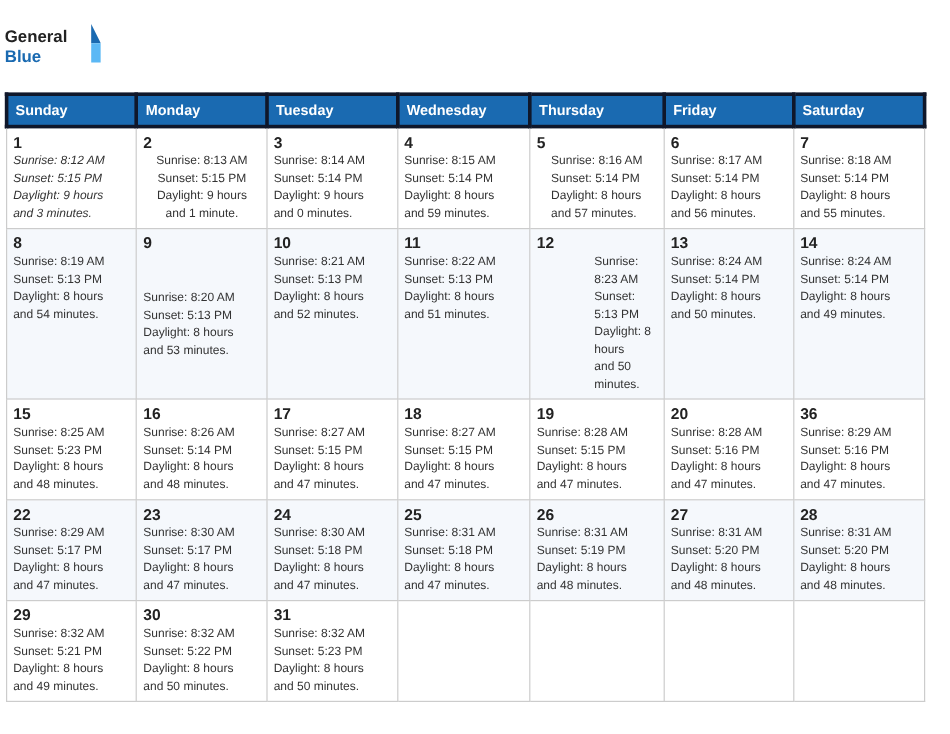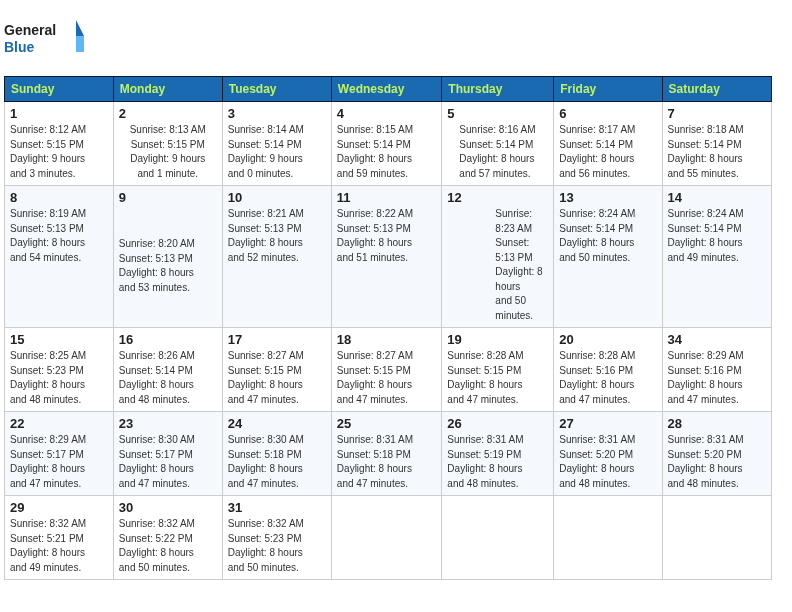--- a/index.html
+++ b/index.html
@@ -41,26 +41,26 @@
       color: #444;
       margin-top: 2px;
     }
     .calendar {
       width: 100%;
       border-collapse: collapse;
       font-size: 10.5px;
     }
     .calendar thead tr th {
       background: #1a6ab1;
-      color: #bef264;
+      color: #ffffff;
       font-size: 12px;
       font-weight: bold;
       padding: 5px 6px;
       text-align: left;
-      border: 1px solid #0f172a;
+      border: 3px solid #0f172a;
     }
     .calendar tbody tr td {
       border: 1px solid #ccc;
       vertical-align: top;
       padding: 4px 5px;
       width: 113px;
       min-height: 80px;
       background: #fff;
     }
     .calendar tbody tr:nth-child(even) td {
@@ -113,21 +113,21 @@
           <th>Wednesday</th>
           <th>Thursday</th>
           <th>Friday</th>
           <th>Saturday</th>
         </tr>
     </thead>
     <tbody id="calendar-body">
     <tr>
           <td>
             <span class="day-num">1</span>
-            <div class="day-info" style="white-space: pre-line;">Sunrise: 8:12 AM
+            <div class="day-info" style="white-space: pre-line; font-style: italic;">Sunrise: 8:12 AM
 Sunset: 5:15 PM
 Daylight: 9 hours
 and 3 minutes.</div>
           </td>
           <td>
             <span class="day-num">2</span>
             <div class="day-info" style="white-space: pre-line; text-align: center;">Sunrise: 8:13 AM
 Sunset: 5:15 PM
 Daylight: 9 hours
 and 1 minute.</div>
@@ -256,21 +256,21 @@
 and 47 minutes.</div>
           </td>
           <td>
             <span class="day-num">20</span>
             <div class="day-info" style="white-space: pre-line;">Sunrise: 8:28 AM
 Sunset: 5:16 PM
 Daylight: 8 hours
 and 47 minutes.</div>
           </td>
           <td>
-            <span class="day-num">34</span>
+            <span class="day-num">36</span>
             <div class="day-info" style="white-space: pre-line;">Sunrise: 8:29 AM
 Sunset: 5:16 PM
 Daylight: 8 hours
 and 47 minutes.</div>
           </td>
         </tr>
         <tr>
           <td>
             <span class="day-num">22</span>
             <div class="day-info" style="white-space: pre-line;">Sunrise: 8:29 AM

